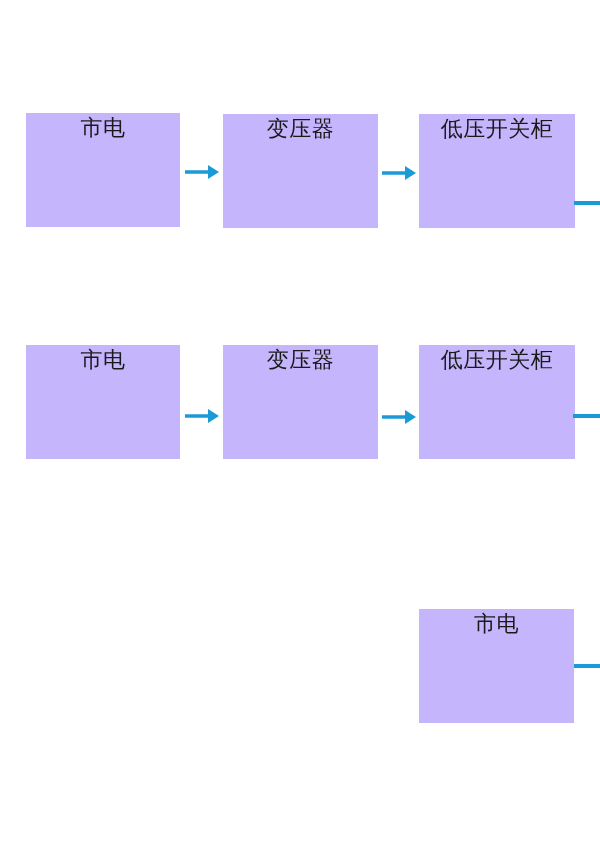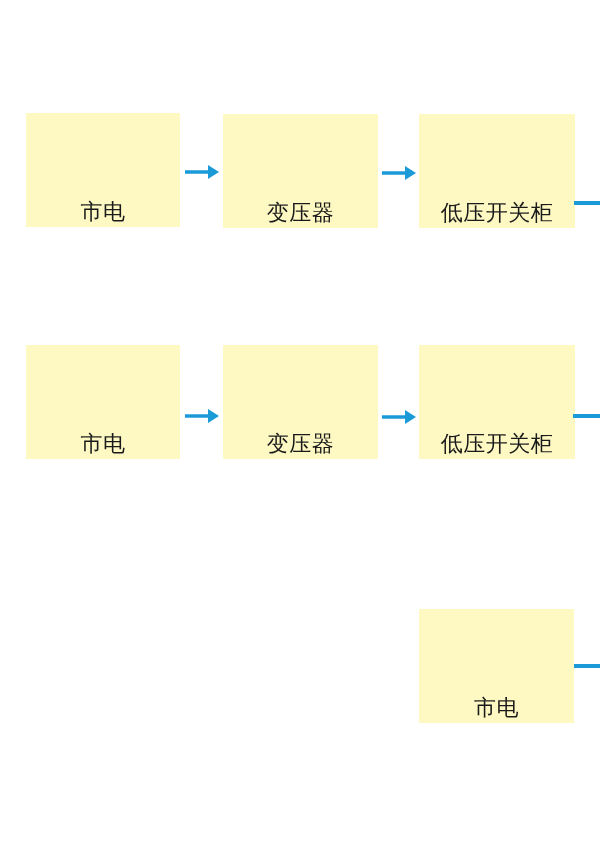--- a/index.html
+++ b/index.html
@@ -15,23 +15,23 @@
     font-family: "Liberation Sans", sans-serif;
   }
   .canvas {
     position: absolute;
     left: 0; top: 0;
     width: 600px;
     height: 857px;
   }
   .node {
     position: absolute;
-    background: #fef9c3;
+    background: #c4b5fd;
     display: flex;
-    align-items: flex-end;
+    align-items: flex-start;
     justify-content: center;
     font-size: 22px;
     color: #1a1a1a;
     letter-spacing: 0.5px;
     white-space: nowrap;
     font-family: Liberation Mono, monospace;
   }
   .arrow {
     position: absolute;
     display: block;

